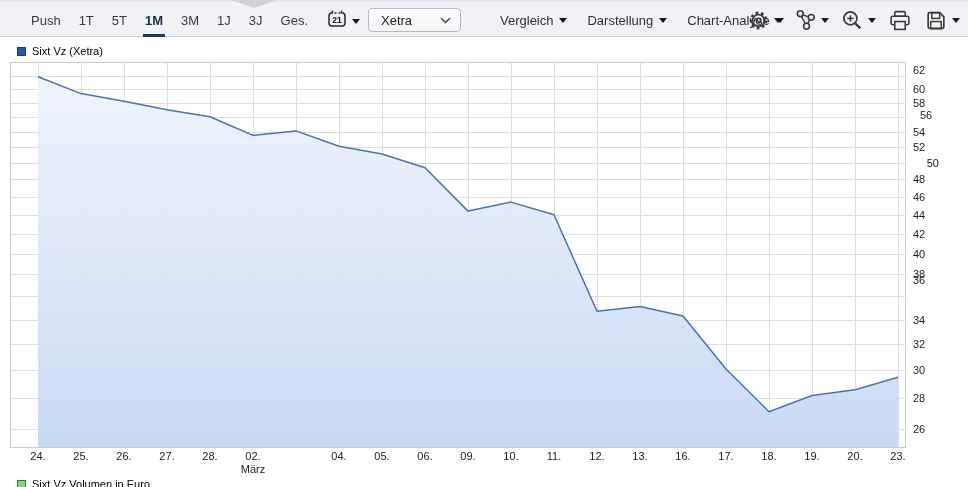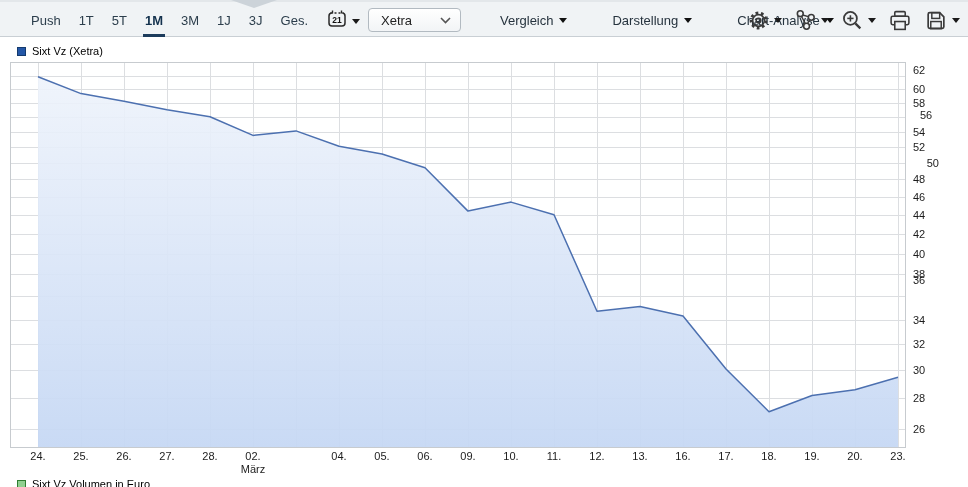--- a/index.html
+++ b/index.html
@@ -37,21 +37,21 @@
     border-top:5px solid #1a1a1a;
   }
   .select{
     position:absolute;left:368px;top:6px;width:93px;height:24px;
     background:linear-gradient(#ffffff,#f2f4f6);
     border:1px solid #b2bac1;border-radius:4px;box-sizing:border-box;
     display:flex;align-items:center;font-size:13px;color:#222;cursor:pointer;
   }
   .select .val{padding-left:12px;flex:1;}
   .select svg{margin-right:9px;}
-  .menus{position:absolute;left:490px;top:2px;height:33px;display:flex;align-items:center;gap:25px;}
+  .menus{position:absolute;left:490px;top:2px;height:33px;display:flex;align-items:center;}
   .menu{
     display:flex;align-items:center;font-size:13px;color:#26333e;
     padding:0 10px;cursor:pointer;white-space:nowrap;
   }
   .menu .caret{margin-left:6px;border-top-color:#111;}
   .iconbar{position:absolute;right:2px;top:2px;height:33px;display:flex;align-items:center;}
   .iconbtn{display:flex;align-items:center;padding:0 6px;cursor:pointer;}
   .iconbtn svg{display:block;}
   .iconbtn .caret{margin-left:4px;}
   

